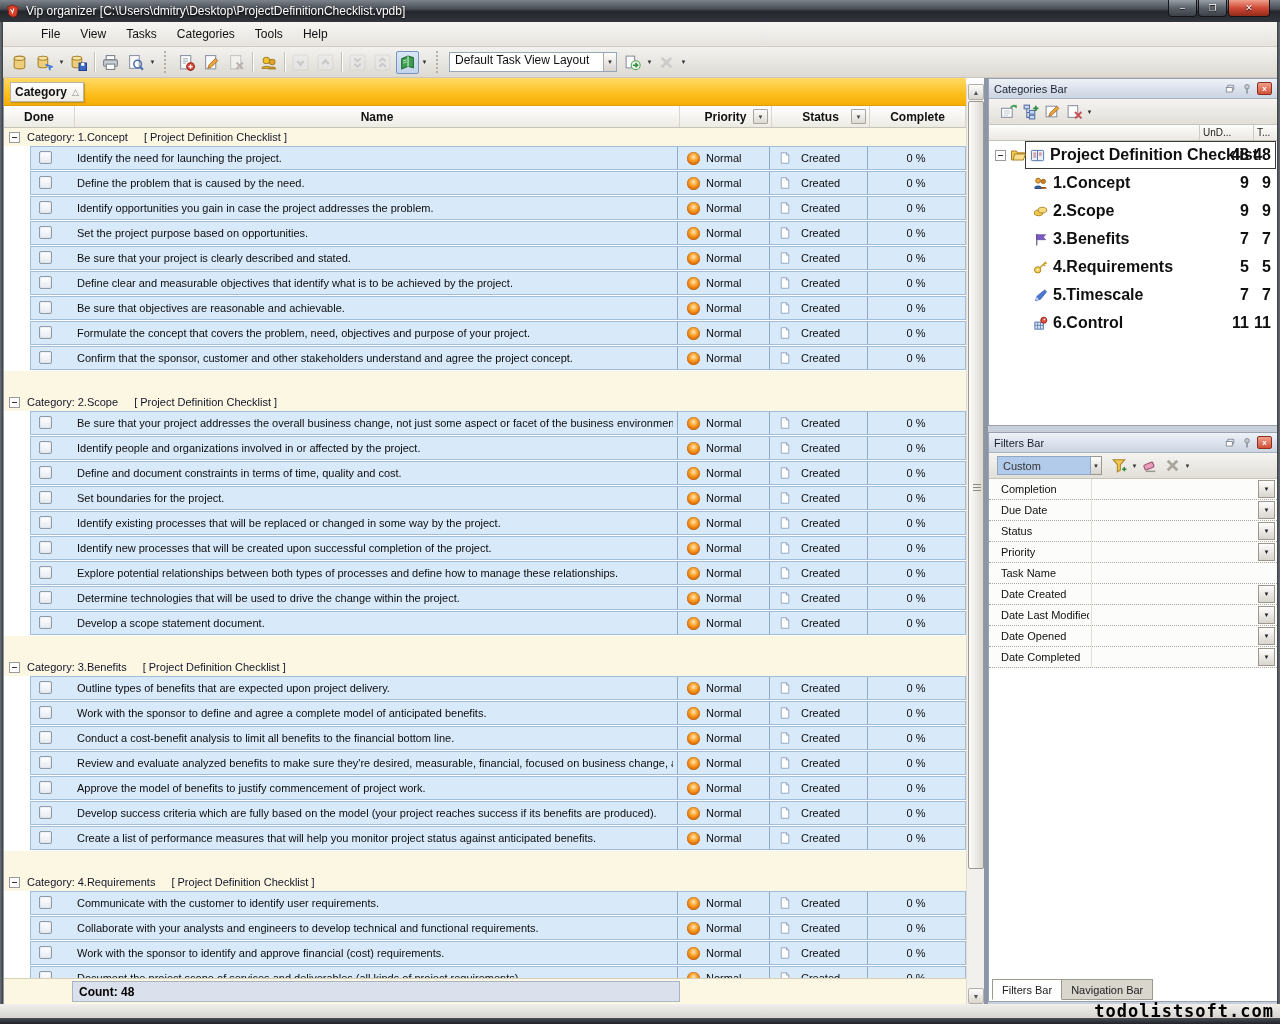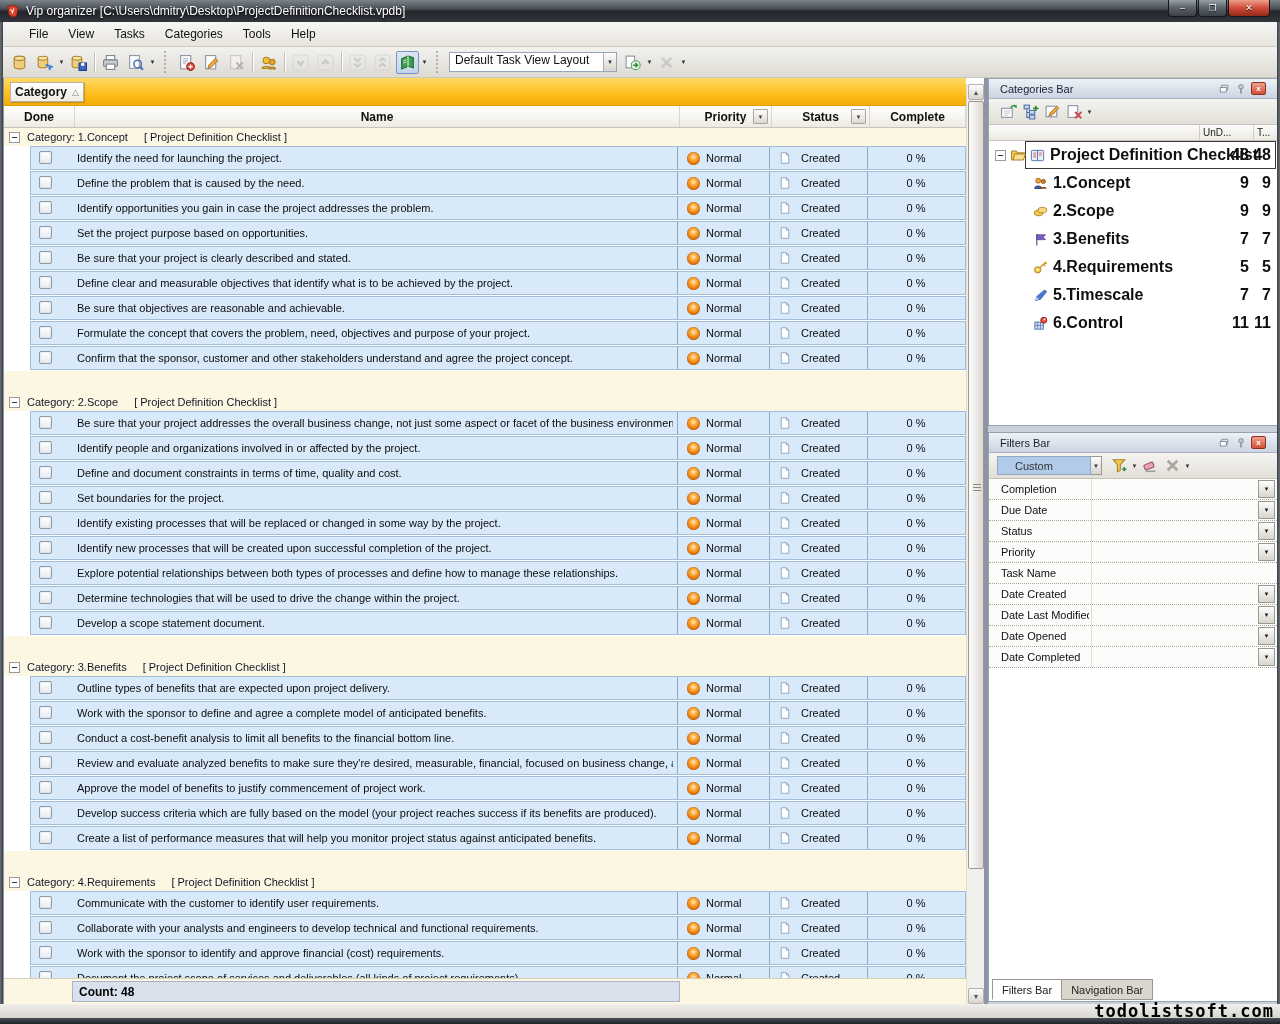--- a/index.html
+++ b/index.html
@@ -19,21 +19,21 @@
   .edge{position:absolute;top:22px;height:982px;width:3px;background:linear-gradient(90deg,#6b7077,#3a3f45);}
   .edge.r{right:0;background:linear-gradient(90deg,#3a3f45,#6b7077);}
   .bottombar{position:absolute;left:0;top:1004px;width:1280px;height:14px;background:linear-gradient(#F0EFEC,#D8D5CF);}
   .bottom-dark{position:absolute;left:0;top:1018px;width:1280px;height:6px;background:linear-gradient(#4a4f56,#1e2126);}
   .watermark{position:absolute;right:6px;top:1001px;font-family:"DejaVu Sans Mono",monospace;
     font-weight:bold;font-size:17px;color:#000;letter-spacing:1px;z-index:5;}
 
   
   .menubar{position:absolute;top:22px;left:3px;width:1274px;height:25px;
     background:linear-gradient(#F7F6F4,#E7E4DE);border-bottom:1px solid #cfccc4;
-    display:flex;align-items:center;padding-left:16px;}
+    display:flex;align-items:center;padding-left:28px;}
   .menu-item{font-size:12px;color:#111;padding:3px 10px;}
   .toolbar{position:absolute;top:47px;left:3px;width:1274px;height:31px;
     background:linear-gradient(#F3F2EF,#DDDAD3);display:flex;align-items:center;padding-left:4px;border-bottom:1px solid #c9c6bf;}
   .tb-btn{width:23px;height:23px;display:flex;align-items:center;justify-content:center;
     border:1px solid transparent;border-radius:2px;margin:0 1px;flex:none;}
   .tb-btn.pressed{border-color:#7a96c0;background:linear-gradient(#DCE6F5,#C2D4EC);}
   .tb-btn.disabled svg{opacity:.4;filter:grayscale(.8);}
   .tb-dd{width:9px;font-size:6px;color:#333;text-align:center;flex:none;}
   .tb-sep{width:1px;height:20px;background:#C2BFB8;margin:0 3px;box-shadow:1px 0 0 #fff;flex:none;}
   .tb-grip{width:4px;height:22px;margin:0 6px 0 7px;border-left:2px dotted #b3b0a8;flex:none;}
@@ -87,21 +87,21 @@
     background:linear-gradient(90deg,#FDFDFD,#DCD8D1);border:1px solid #9C9890;border-radius:2px;}
   .vs-grip{position:absolute;left:4px;top:382px;width:8px;height:8px;
     background:repeating-linear-gradient(#8e8a82 0 1px,transparent 1px 3px);}
 
   
   .side{position:absolute;left:988px;top:78px;width:290px;height:926px;background:#C8D0DC;}
   .panel{position:absolute;left:0;width:290px;background:#fff;border:1px solid #9AA2B0;}
   .panel.cats{top:0;height:348px;}
   .panel.filt{top:354px;height:570px;}
   .panel-head{height:20px;background:linear-gradient(#EEF2F8,#CBD4E2);border-bottom:1px solid #AAB2C0;
-    display:flex;align-items:center;padding:0 11px;font-size:11px;color:#1a2030;}
+    display:flex;align-items:center;padding:0 5px;font-size:11px;color:#1a2030;}
   .ph-btns{margin-left:auto;display:flex;gap:3px;align-items:center;}
   .ph-btn{width:14px;height:13px;display:flex;align-items:center;justify-content:center;}
   .ph-close{width:15px;height:13px;background:linear-gradient(#F0A08A,#D25038);border:1px solid #8E3020;border-radius:2px;
     color:#fff;font-size:8px;font-weight:bold;display:flex;align-items:center;justify-content:center;}
   .panel-tools{height:26px;background:linear-gradient(#F5F4F1,#E2DFD8);border-bottom:1px solid #C6C3BA;
     display:flex;align-items:center;padding-left:8px;}
   .pt-btn{width:22px;height:22px;display:flex;align-items:center;justify-content:center;flex:none;}
   .tree-head{height:16px;background:linear-gradient(#FCFCFB,#ECE9E2);border-bottom:1px solid #C6C3BA;position:relative;font-size:10px;color:#222;}
   .tree-head .c1{position:absolute;left:214px;top:2px;} .tree-head .c2{position:absolute;left:268px;top:2px;}
   .tree-head i{position:absolute;top:0;bottom:0;width:1px;background:#D0CDC5;}
@@ -110,21 +110,21 @@
   .tree-row>*{position:relative;z-index:1;}
   .tr-label{margin-left:5px;white-space:nowrap;}
   .tr-c1{position:absolute;right:28px;} .tr-c2{position:absolute;right:6px;}
   .ticon{flex:none;display:flex;}
   .frow{height:21px;position:relative;border-bottom:1px dotted #ABA8A0;font-size:11px;color:#111;background:#FCFCFA;padding-left:23px;}
   .frow .lbl{position:absolute;left:12px;top:4px;width:88px;white-space:nowrap;overflow:hidden;}
   .frow .divl{position:absolute;left:102px;top:0;bottom:0;width:1px;background:#E2DFD8;}
   .frow .dd{position:absolute;right:2px;top:1px;width:17px;height:18px;background:linear-gradient(#FDFDFD,#D9D5CE);
     border:1px solid #9C9890;display:flex;align-items:center;justify-content:center;font-size:6px;color:#222;}
   .preset{width:94px;height:19px;background:#B3CBEA;border:1px solid #8FA6C4;font-size:11px;color:#333;
-    display:flex;align-items:center;padding-left:17px;flex:none;}
+    display:flex;align-items:center;padding-left:5px;flex:none;}
   .preset-arrow{width:11px;height:19px;background:linear-gradient(#fdfdfd,#d8d4ce);border:1px solid #9C9890;border-left:none;
     font-size:6px;display:flex;align-items:center;justify-content:center;color:#333;flex:none;}
   .ftabs{position:absolute;left:3px;bottom:1px;height:21px;display:flex;}
   .ftab{height:21px;padding:0 9px;font-size:11px;display:flex;align-items:center;border:1px solid #9C9890;
     background:#D9D6CE;color:#222;margin-right:-1px;}
   .ftab.active{background:#fff;z-index:2;border-bottom-color:#fff;}
   svg{display:block;}
 </style>
 </head>
 <body>

